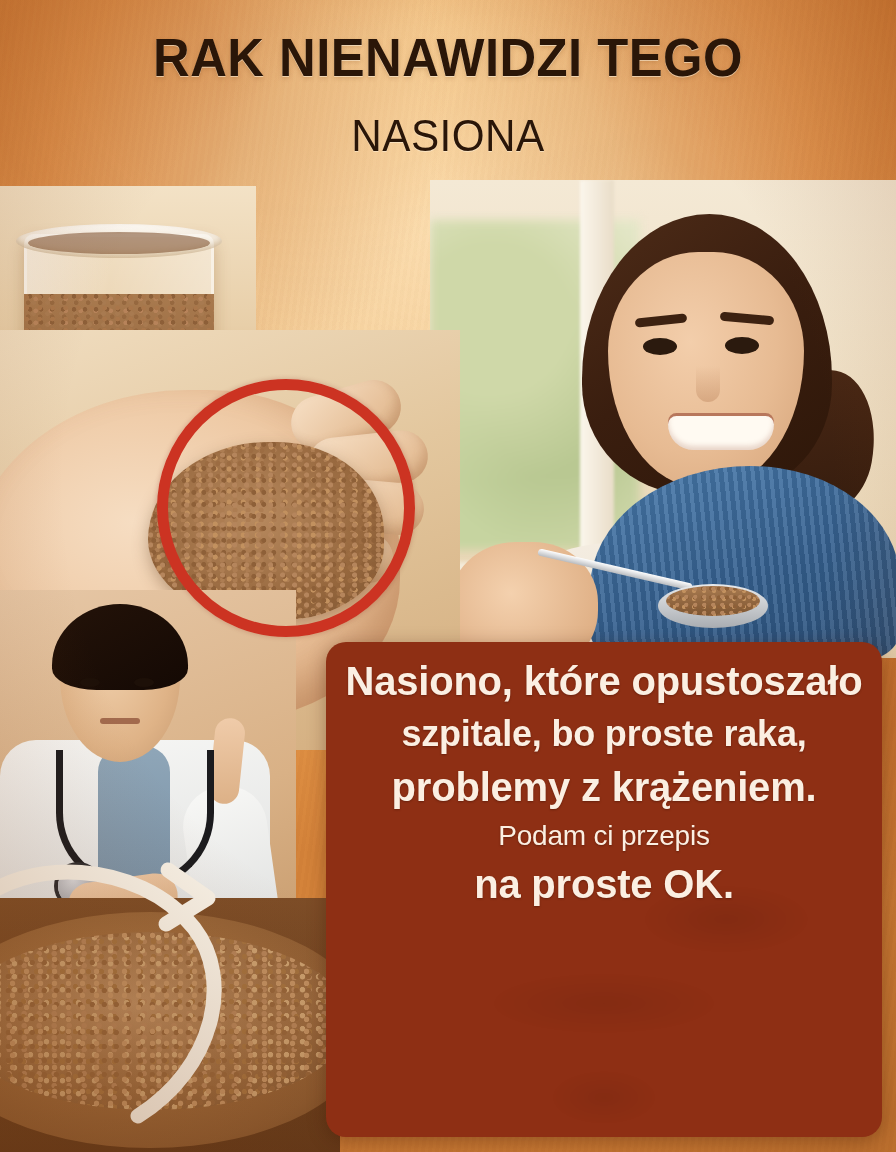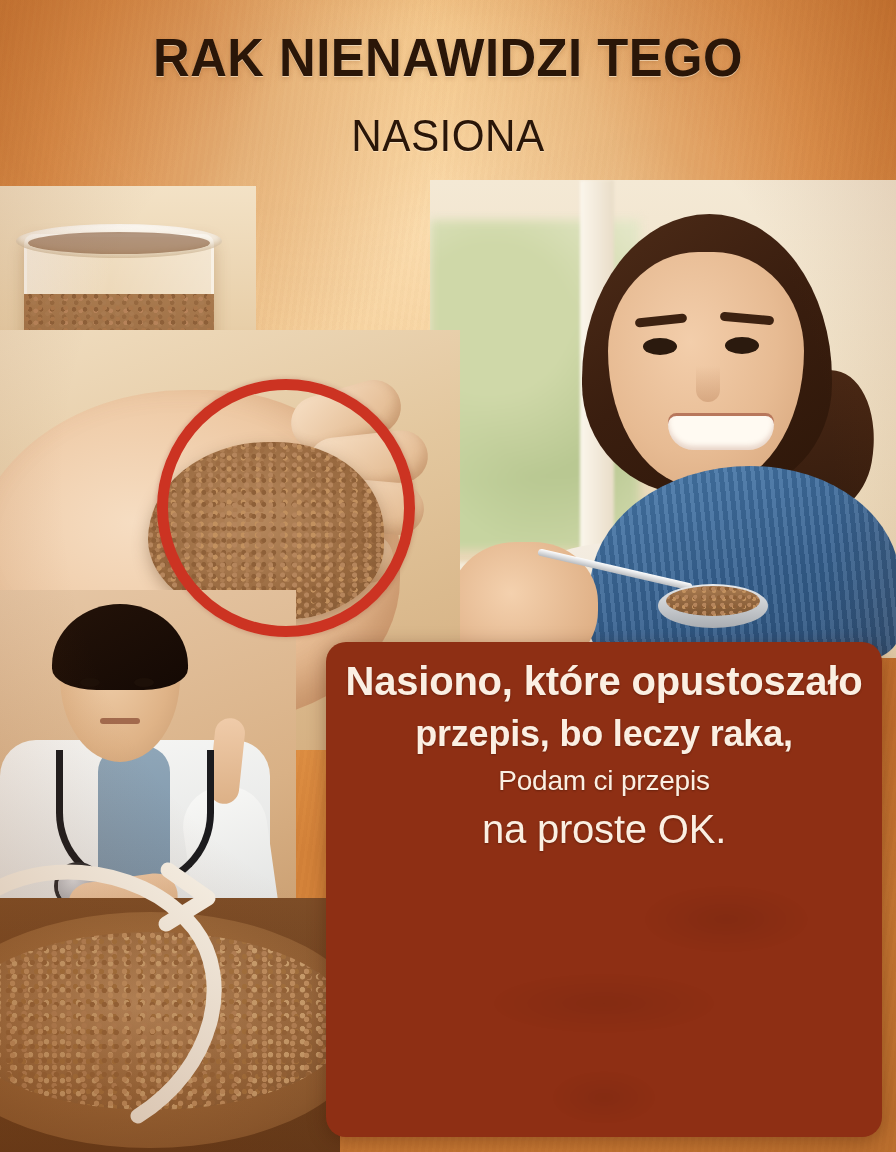--- a/index.html
+++ b/index.html
@@ -290,21 +290,21 @@
   }
   .msg-lines{position:relative;padding:18px 14px 0;text-align:center;color:#fbefe2;}
   .msg-line{
     font-weight:700;line-height:1.08;letter-spacing:-.2px;
     text-shadow:0 1px 2px rgba(60,18,6,.45);
     margin:0 0 12px;
   }
   .big{font-size:40px;}
   .mid{font-size:36px;}
   .small{font-size:28px;font-weight:400;}
-  .last{font-size:40px;font-weight:400;margin-top:6px;}
+  .last{font-size:40px;font-weight:700;margin-top:6px;}
 </style>
 </head>
 <body>
 
 <div id="poster">
 
   <div class="bg-base"></div>
   <div class="bg-grunge"></div>
 
   <div class="photo" id="jar-photo">
@@ -381,19 +381,20 @@
 
   <div class="title-wrap">
     <div class="title">RAK NIENAWIDZI TEGO</div>
     <div class="subtitle">NASIONA</div>
   </div>
 
   <div id="message-card">
     <div class="noise"></div>
     <div class="msg-lines">
       <p class="msg-line big">Nasiono, które opustoszało</p>
-      <p class="msg-line mid">przepis, bo leczy raka,</p>
+      <p class="msg-line mid">szpitale, bo proste raka,</p>
+      <p class="msg-line big">problemy z krążeniem.</p>
       <p class="msg-line small">Podam ci przepis</p>
       <p class="msg-line last">na proste OK.</p>
     </div>
   </div>
 
 </div>
 
 </body></html>

